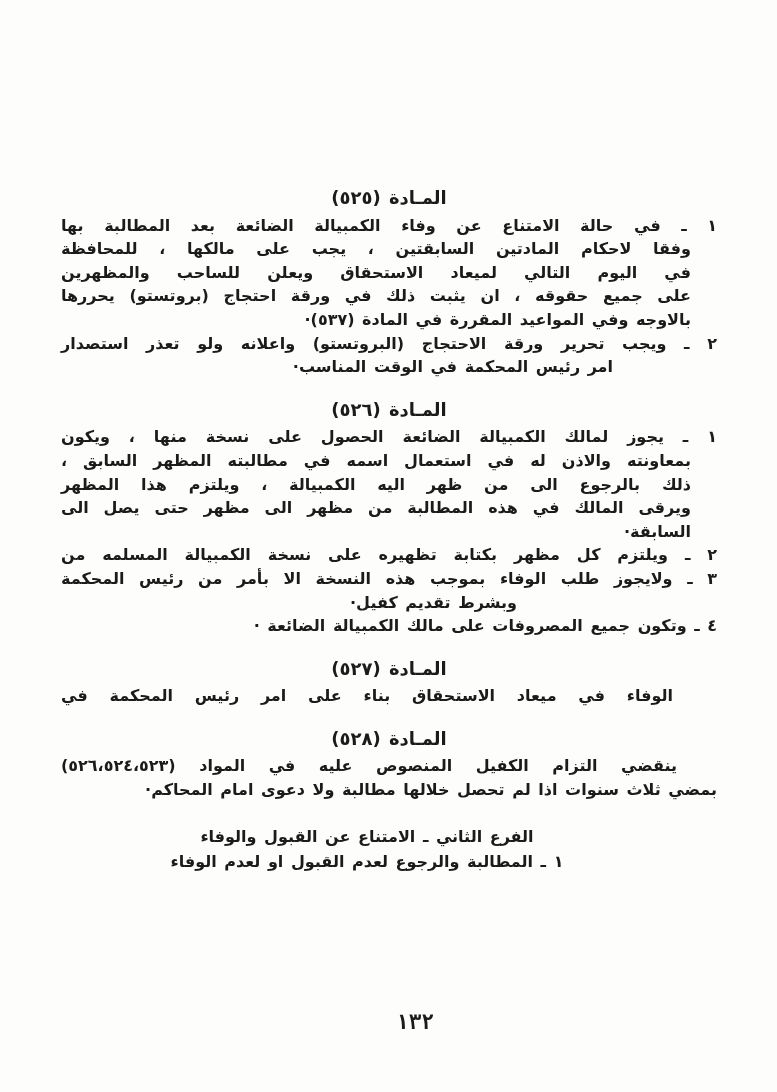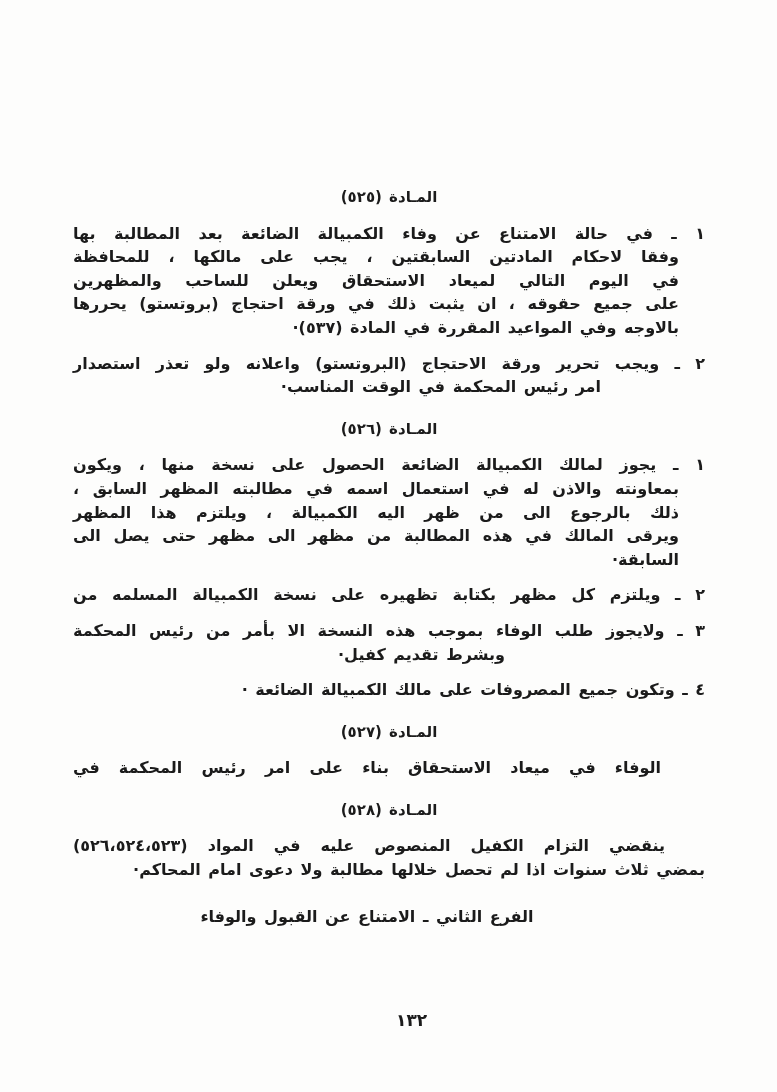--- a/index.html
+++ b/index.html
@@ -22,29 +22,29 @@
     position: absolute;
     top: 186px;
     right: 60px;
     width: 656px;
     font-size: 16px;
     line-height: 23.6px;
     word-spacing: 2px;
   }
   .article-title {
     margin: 19px 0 4px 0;
-    font-size: 15px;
+    font-size: 18px;
     font-weight: 700;
     text-align: center;
     letter-spacing: 0.5px;
   }
   .article-title.first {
     margin-top: 0;
   }
-  .clause { margin: 12px; }
+  .clause { margin: 0; }
   .line { min-height: 23.6px; }
   
   .j {
     text-align: justify;
     text-align-last: justify;
   }
   
   .s {
     text-align: right;
   }
@@ -53,23 +53,24 @@
   .subsection {
     margin-top: 22px;
     text-align: center;
     transform: translateX(-22px);
     line-height: 25px;
   }
   .page-number {
     position: absolute;
     top: 1010px;
     left: 396px;
-    font-size: 17px;
+    font-size: 21px;
     letter-spacing: 3px;
     direction: rtl;
+    font-family: Liberation Mono, monospace;
   }
 </style>
 </head>
 <body>
 
 <div class="page">
   <main class="text-block">
 
     <h2 class="article-title first">المـادة (٥٢٥)</h2>
     <section class="clause">
@@ -109,18 +110,19 @@
     </section>
 
     <h2 class="article-title">المـادة (٥٢٨)</h2>
     <section class="clause">
       <div class="line j" style="padding-right:40px">ينقضي التزام الكفيل المنصوص عليه في المواد (٥٢٦،٥٢٤،٥٢٣)</div>
       <div class="line s">بمضي ثلاث سنوات اذا لم تحصل خلالها مطالبة ولا دعوى امام المحاكم·</div>
     </section>
 
     <div class="subsection">
       <div>الفرع الثاني ـ الامتناع عن القبول والوفاء</div>
+      <div>١ ـ المطالبة والرجوع لعدم القبول او لعدم الوفاء</div>
     </div>
 
   </main>
 
   <div class="page-number">١٣٢</div>
 </div>
 
 </body></html>

